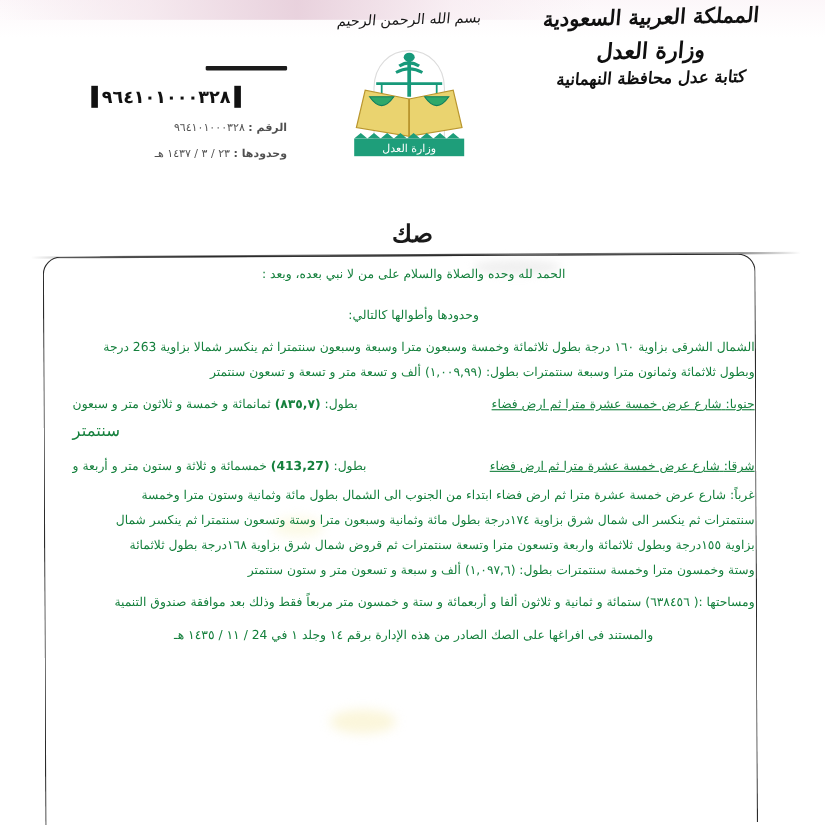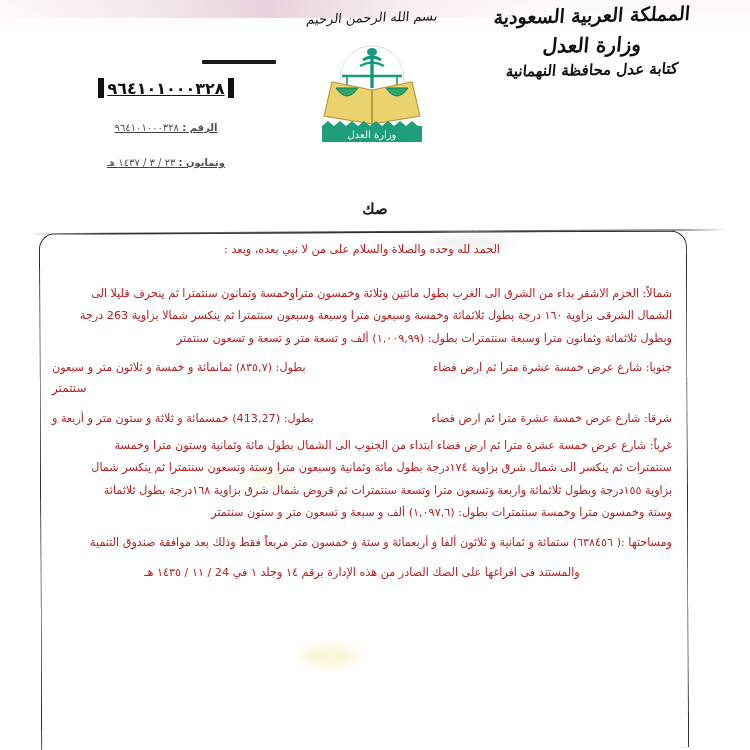--- a/index.html
+++ b/index.html
@@ -48,89 +48,89 @@
   .emblem{position:absolute;left:292px;top:8px;width:160px;height:160px;}
   .basmala{
     position:absolute;left:0;top:2px;width:160px;text-align:center;
     font-family:"DejaVu Serif","Liberation Serif",serif;
     font-size:13px;color:#161616;
     transform:skewX(-7deg) rotate(-1.5deg);
   }
   .emb-svg{position:absolute;left:22px;top:22px;}
 
   
-  .barcode-block{position:absolute;left:56px;top:60px;width:220px;text-align:center;text-decoration:underline;}
+  .barcode-block{position:absolute;left:41px;top:60px;width:220px;text-align:center;}
   .smallbar{
     width:74px;height:4px;background:#1b1b1b;margin:0 0 14px 58px;
     border-radius:1px;
   }
   .barcode{
     display:flex;align-items:center;justify-content:center;gap:3px;
     direction:ltr;
   }
   .bc-end{width:6px;height:20px;background:#111;}
   .bc-num{
     font-family:"DejaVu Sans","Liberation Sans",sans-serif;
     font-size:16px;font-weight:700;letter-spacing:2px;color:#111;
     direction:rtl;
   }
   .field{
-    direction:rtl;text-align:center;margin-top:24px;
+    direction:rtl;text-align:right;margin-top:13px;
     font-size:10px;color:#2a2a2a;
     font-family:"DejaVu Sans","Liberation Sans",sans-serif;
     opacity:.82;
   }
   .field .lbl{font-weight:700;}
   .field .val{letter-spacing:.5px;}
 
   
   .doc-title{
     position:absolute;left:0;top:200px;width:750px;text-align:center;
     font-family:"DejaVu Serif","Liberation Serif",serif;
-    font-size:15px;font-weight:700;color:#1a1a1a;letter-spacing:1px;
+    font-size:22px;font-weight:700;color:#1a1a1a;letter-spacing:1px;
   }
   .title-rule{
     position:absolute;left:28px;top:231px;width:700px;height:2px;
     background:linear-gradient(90deg,rgba(80,80,80,0),#6d6d6d 12%,#4a4a4a 55%,#8c8c8c 92%,rgba(0,0,0,0));
     transform:rotate(-0.35deg);
   }
 
   
   .frame{
     position:absolute;left:40px;top:232px;
     width:646px;height:516px;
     border:1.6px solid #2b2b2b;
     border-radius:16px 16px 0 0;
     border-bottom:none;
     transform:rotate(-0.25deg);
   }
   .body{
-    position:absolute;left:52px;top:240px;
+    position:absolute;left:66px;top:240px;
     width:620px;height:505px;
     direction:rtl;text-align:right;
     font-family:"DejaVu Sans","Liberation Sans",sans-serif;
-    color:#b91c1c;
+    color:#15803d;
   }
   .p{
     font-size:11.2px;line-height:1.75;margin:0 0 3px 0;
     letter-spacing:0px;
   }
   .p.just{text-align:justify;text-align-last:right;}
   .p.ctr{text-align:center;}
   .gap{height:7px;}
-  .num{font-weight:400;letter-spacing:.4px;}
+  .num{font-weight:700;letter-spacing:.4px;}
 
   
   .bound{
     display:flex;justify-content:space-between;gap:16px;
     font-size:11.2px;line-height:1.75;
   }
-  .bound .txt{flex:0 1 auto;}
+  .bound .txt{flex:0 1 auto;text-decoration:underline;}
   .bound .len{flex:0 0 auto;}
-  .cont{font-size:12px;line-height:1.75;margin:0 0 3px 0;}
+  .cont{font-size:15px;line-height:1.75;margin:0 0 3px 0;}
   .indent-left{text-align:left;}
 
   
   .blotch{position:absolute;border-radius:50%;pointer-events:none;}
   .b1{left:300px;top:645px;width:60px;height:22px;background:rgba(246,236,176,.45);filter:blur(5px);}
   .b2{left:248px;top:470px;width:46px;height:18px;background:rgba(248,242,196,.40);filter:blur(5px);}
   .b3{left:430px;top:236px;width:80px;height:14px;background:rgba(238,238,238,.9);filter:blur(4px);}
 </style>
 </head>
 <body>
@@ -179,46 +179,43 @@
     <div class="barcode">
       <span class="bc-end"></span>
       <span class="bc-num">٩٦٤١٠١٠٠٠٣٢٨</span>
       <span class="bc-end"></span>
     </div>
     <div class="field">
       <span class="lbl">الرقم :</span>
       <span class="val">٩٦٤١٠١٠٠٠٣٢٨</span>
     </div>
     <div class="field">
-      <span class="lbl">وثمانون :</span>
+      <span class="lbl">وحدودها :</span>
       <span class="val">٢٣ / ٣ / ١٤٣٧ هـ</span>
     </div>
   </div>
 </div>
 
 <div class="doc-title">صك</div>
 <div class="title-rule"></div>
 
 <div class="frame"></div>
 
 <div class="blotch b3"></div>
 <div class="blotch b2"></div>
 <div class="blotch b1"></div>
 
 <div class="body">
 
   <div class="p ctr">الحمد لله وحده والصلاة والسلام على من لا نبي بعده، وبعد :</div>
   <div class="gap"></div>
   <div class="gap"></div>
-  <div class="gap"></div>
-
-  <div class="p just">
-    <span>شمالاً:</span>
-    <span>الحزم الاشقر بداء من الشرق الى الغرب بطول مائتين وثلاثة وخمسون متراوخمسة وثمانون سنتمترا ثم ينحرف قليلا الى</span>
-  </div>
+  <div class="p ctr">وحدودها وأطوالها كالتالي:</div>
+  <div class="gap"></div>
+
   <div class="p just">
     <span>الشمال الشرقى بزاوية ١٦٠ درجة بطول ثلاثمائة وخمسة وسبعون مترا وسبعة وسبعون سنتمترا ثم ينكسر شمالا بزاوية 263 درجة</span>
   </div>
   <div class="p just">
     <span>وبطول ثلاثمائة وثمانون مترا وسبعة سنتمترات بطول: (١,٠٠٩,٩٩) ألف و تسعة متر و تسعة و تسعون سنتمتر</span>
   </div>
   <div class="gap"></div>
 
   <div class="bound">
     <span class="txt">

